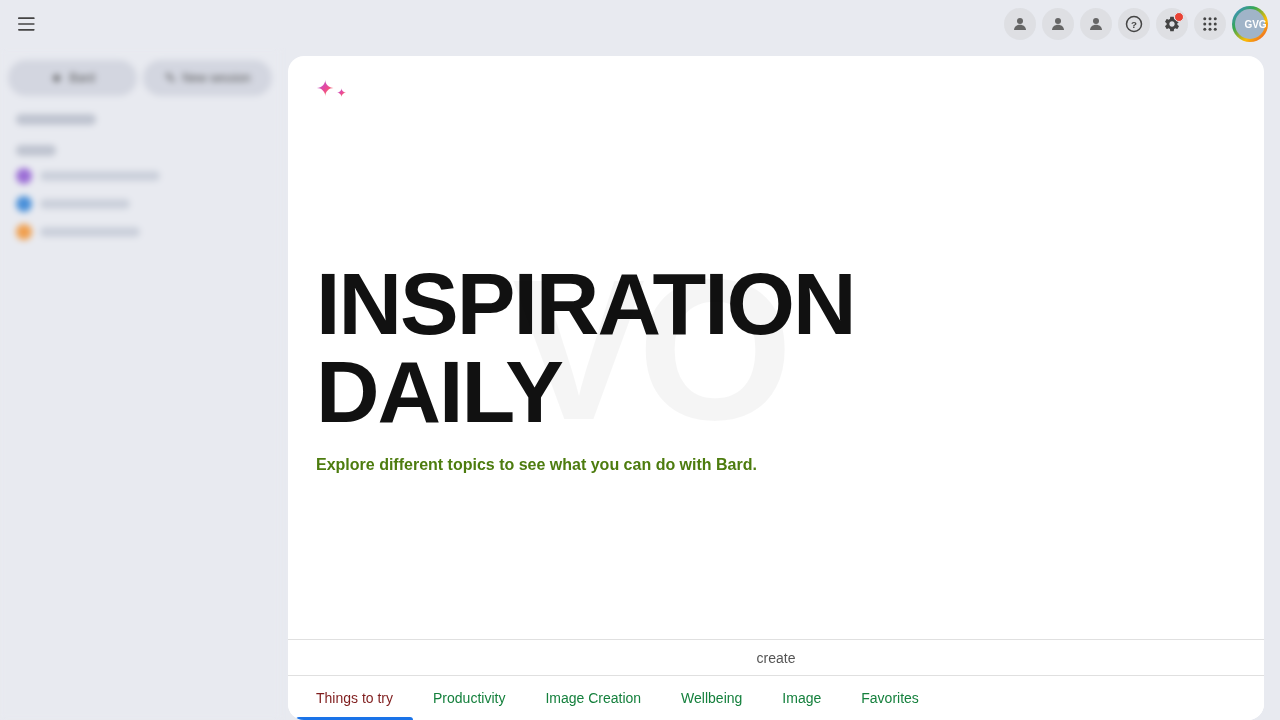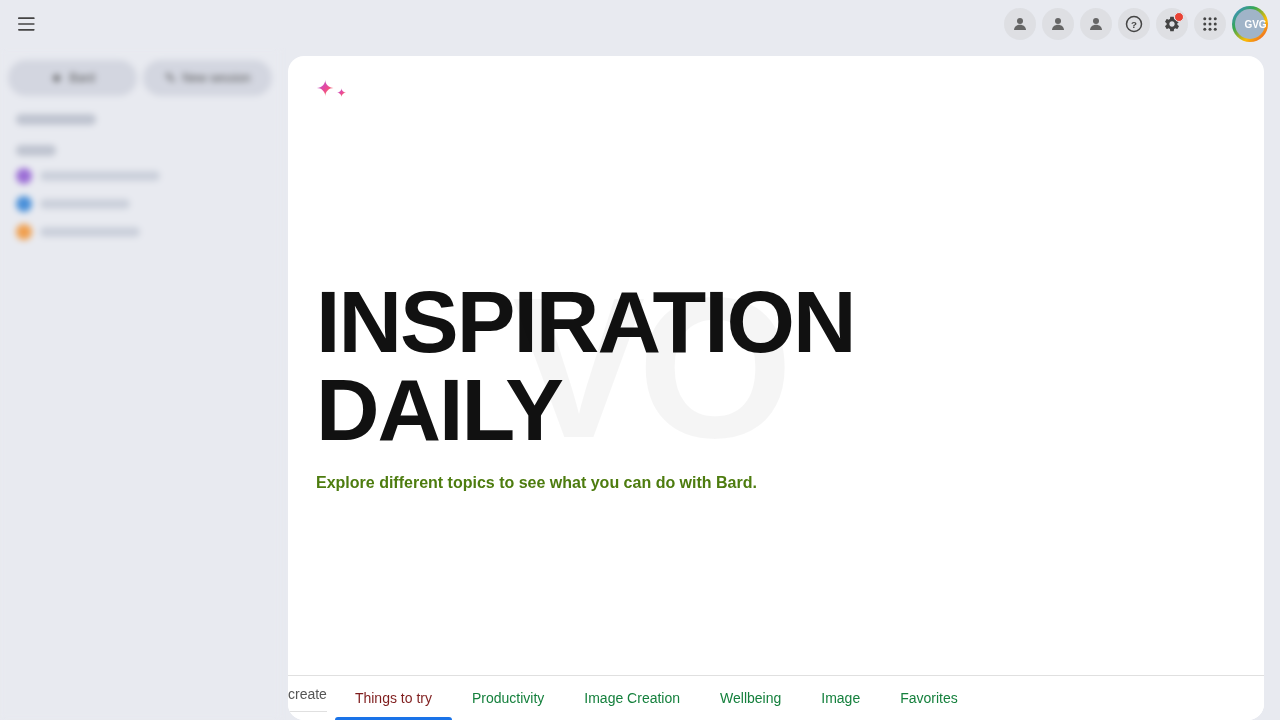--- a/index.html
+++ b/index.html
@@ -257,21 +257,21 @@
       font-size: 16px;
       color: #4d7c0f;
       font-weight: 700;
     }
 
     
     .tabs-container {
       border-top: 1px solid #e0e0e0;
       background: white;
       display: flex;
-      flex-direction: row;
+      flex-direction: column;
     }
 
     .create-bar {
       height: 36px;
       display: flex;
       align-items: center;
       justify-content: center;
       border-bottom: 1px solid #e0e0e0;
     }
 

